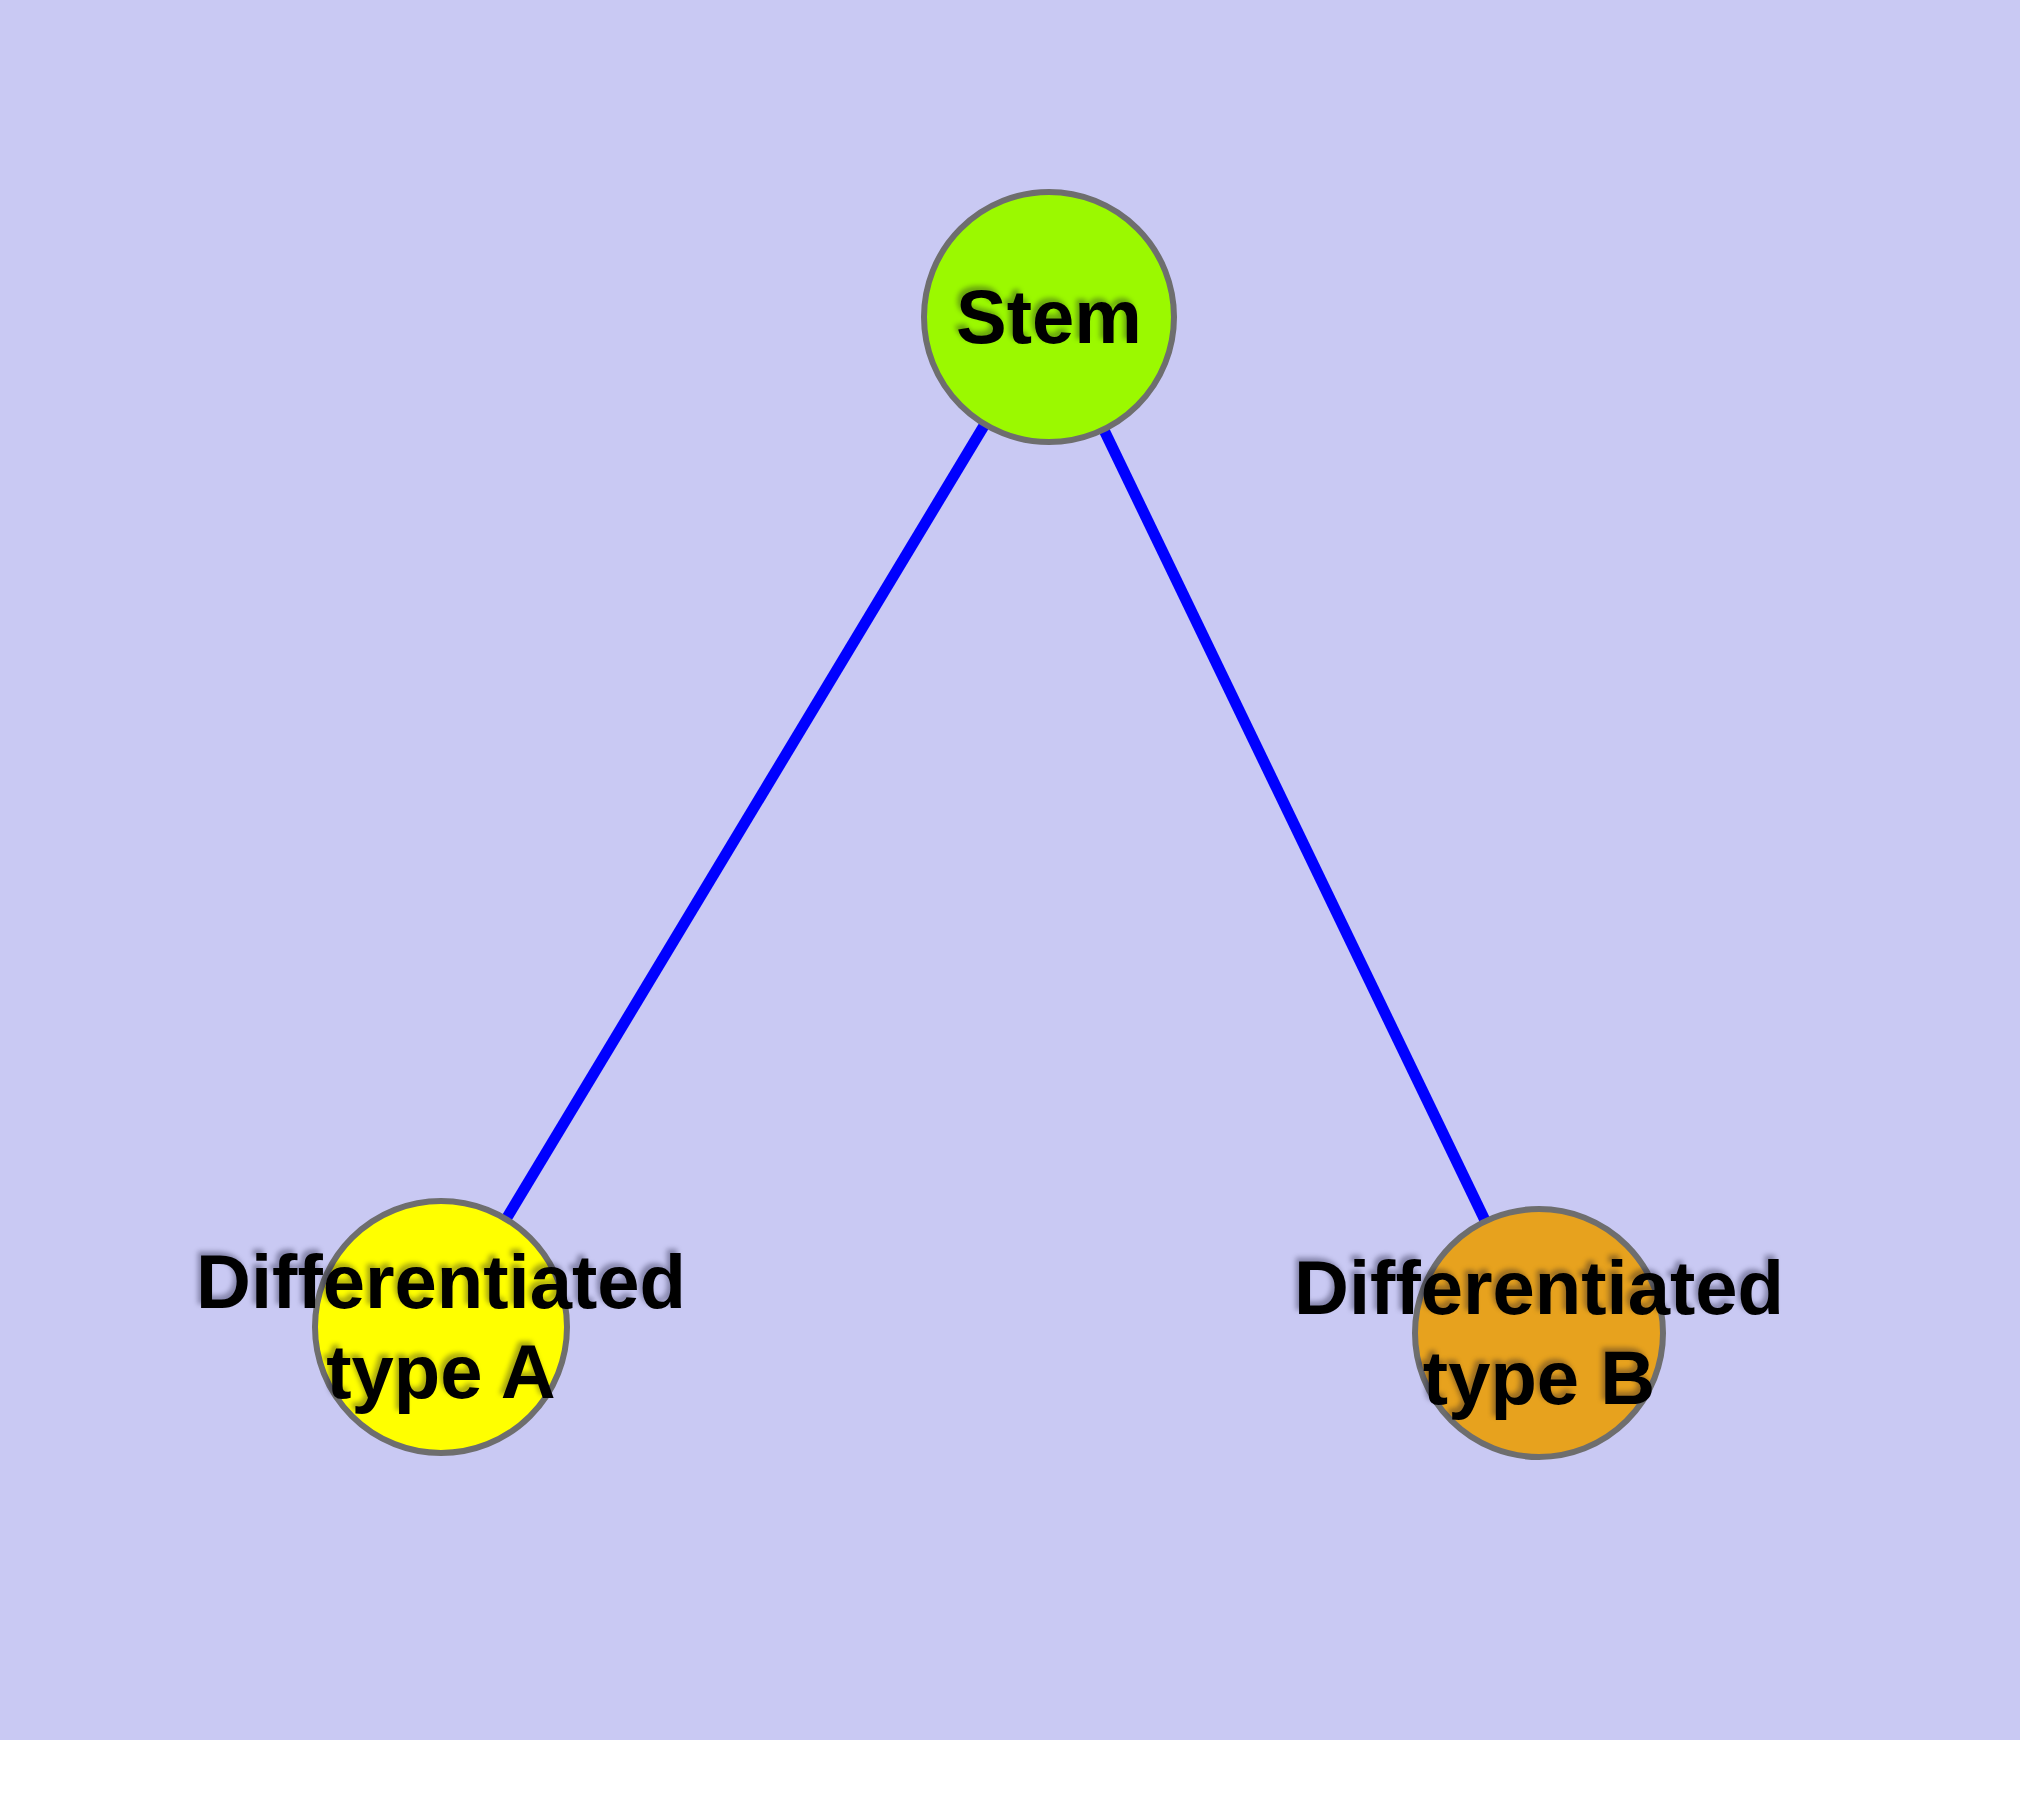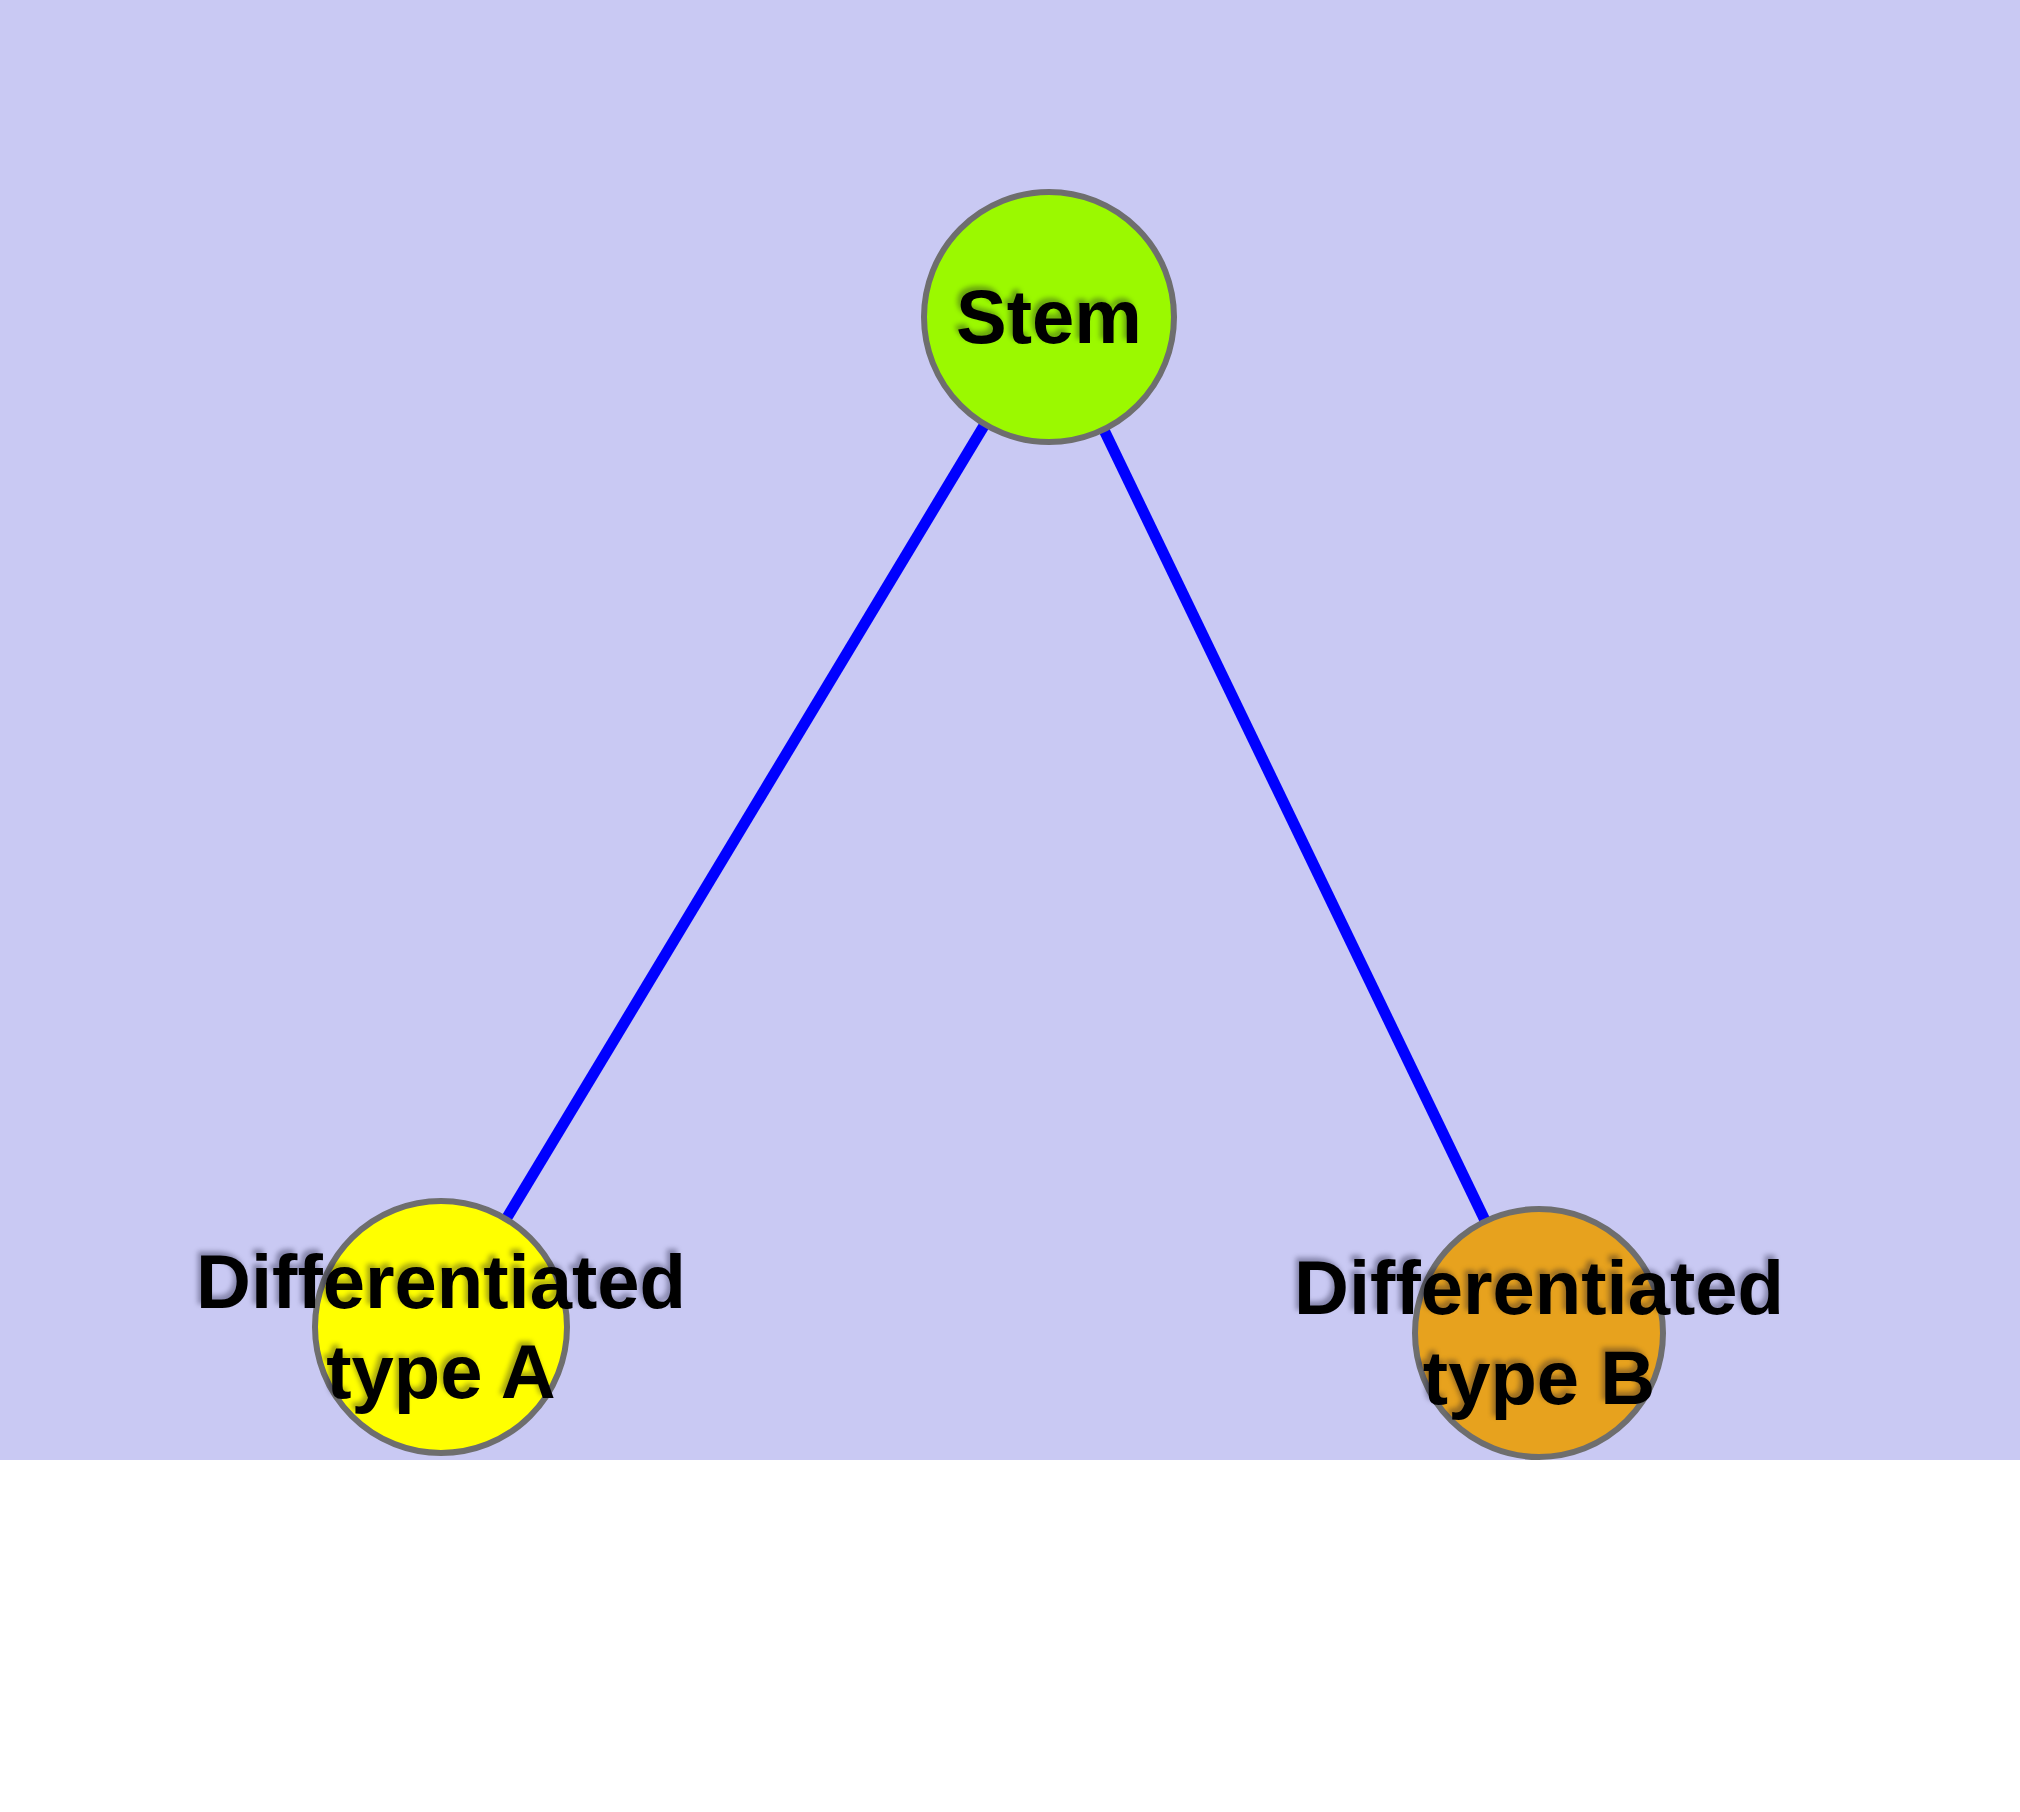--- a/index.html
+++ b/index.html
@@ -8,21 +8,21 @@
   }
   body {
     width: 2021px;
     height: 1812px;
     overflow: hidden;
     font-family: "Liberation Sans", sans-serif;
   }
   .canvas {
     position: relative;
     width: 2021px;
-    height: 1460px;
+    height: 1740px;
   }
   .edges-layer {
     position: absolute;
     left: 0;
     top: 0;
     width: 2021px;
     height: 1812px;
     display: block;
   }
   .edge {

